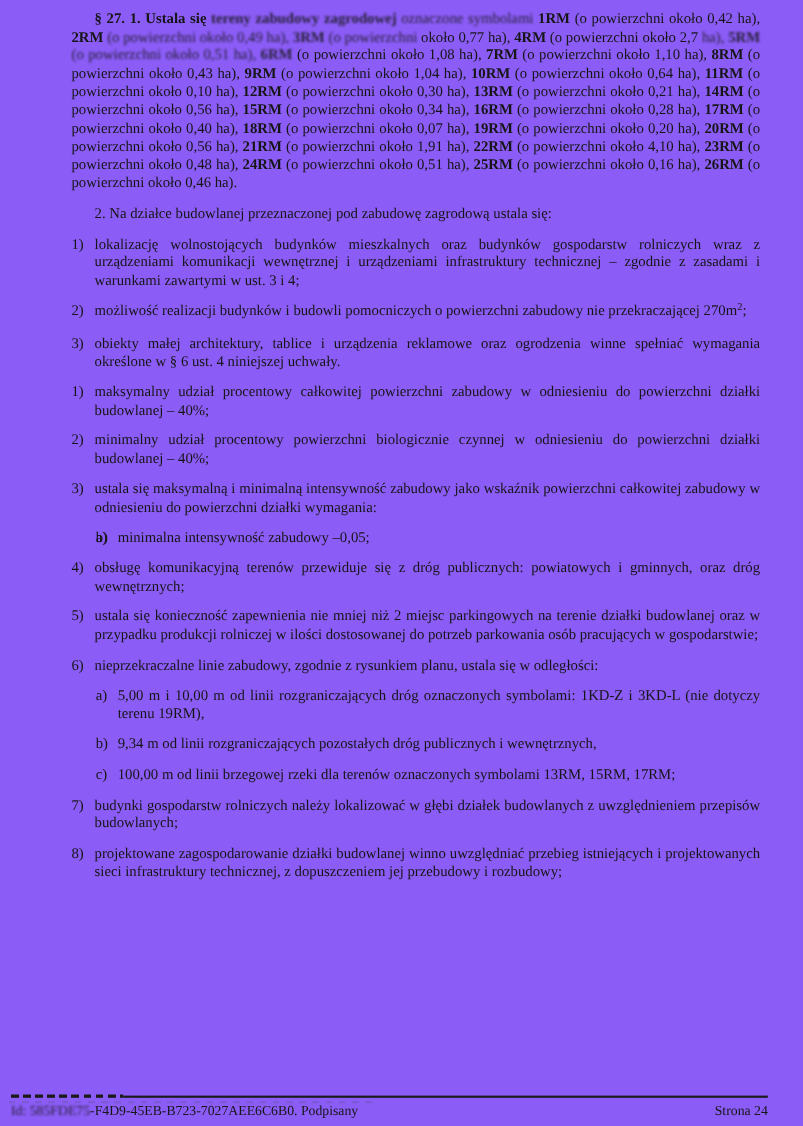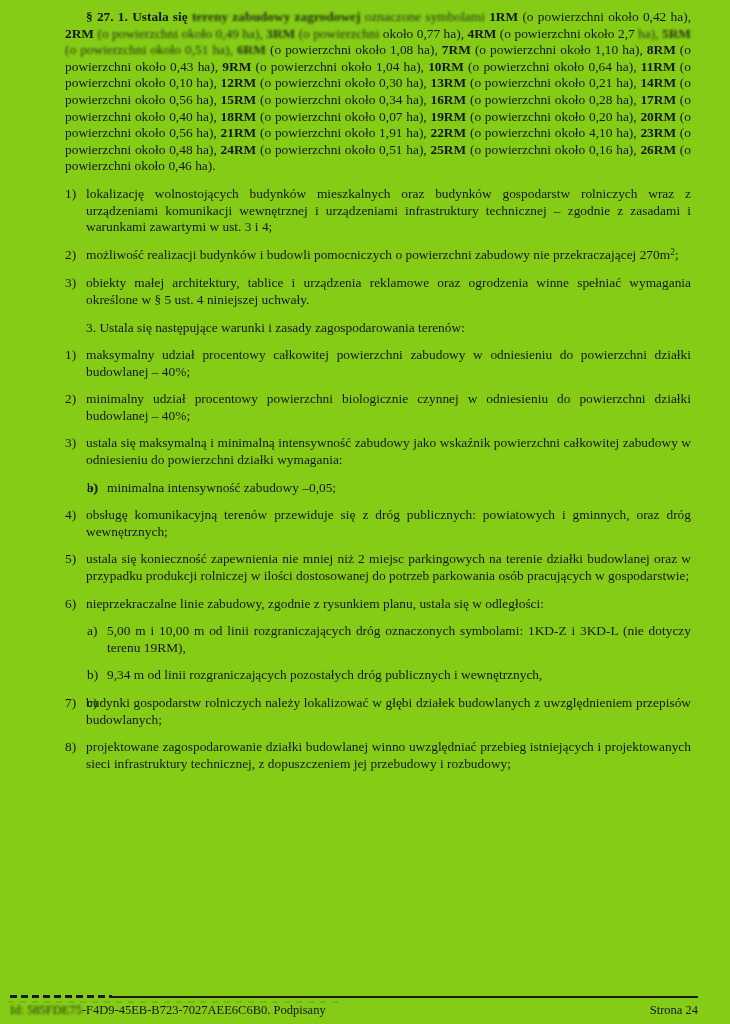--- a/index.html
+++ b/index.html
@@ -1,21 +1,21 @@
 <!DOCTYPE html>
 <html><head>
 <meta charset="utf-8">
 <style>
   html,body{margin:0;padding:0;}
   body{
     width:730px;height:1024px;background:#e9e9e9;
     font-family:"Liberation Serif","DejaVu Serif",serif;
   }
   .page{
-    position:relative;width:730px;height:1024px;background:#84cc16;
+    position:relative;width:730px;height:1024px;background:#8b5cf6;
     overflow:hidden;color:#161616;
   }
   .content{
     position:absolute;left:65px;top:9px;width:626px;
     font-size:13.4px;line-height:16.6px;text-align:justify;
   }
   .blk-p{ text-indent:21px;margin:0 0 11px 0; }
   .blk-li{ position:relative;padding-left:21px;margin:0 0 11px 0; }
   .blk-li2{ position:relative;padding-left:20px;margin:0 0 11px 22px; }
   .num{ position:absolute;left:0;top:0;white-space:pre; }
@@ -38,35 +38,35 @@
     display:flex;justify-content:space-between;align-items:flex-start;
     font-size:12.5px;line-height:16px;color:#161616;
   }
 </style>
 </head>
 <body>
 
 <div class="page">
   <div class="content" id="doc-body">
       <div class="blk-p"><span class="bold">§ 27. 1. </span><span class="bold">Ustala się </span><span class="bold smudge">tereny zabudowy zagrodowej </span><span class="smudge">oznaczone symbolami </span><span class="bold">1RM</span><span> (o powierzchni około 0,42 ha), </span><span class="bold">2RM</span><span> </span><span class="smudge">(o powierzchni około 0,49 ha), </span><span class="bold smudge">3RM</span><span class="smudge"> (o powierzchni</span><span> około 0,77 ha), </span><span class="bold">4RM</span><span> (o powierzchni około 2,7 </span><span class="smudge">ha), </span><span class="bold smudge">5RM</span><span class="smudge"> (o powierzchni około 0,51 ha), </span><span class="bold smudge">6RM</span><span> (o powierzchni około 1,08 ha), </span><span class="bold">7RM</span><span> (o powierzchni około 1,10 ha), </span><span class="bold">8RM</span><span> (o powierzchni około 0,43 ha), </span><span class="bold">9RM</span><span> (o powierzchni około 1,04 ha), </span><span class="bold">10RM</span><span> (o powierzchni około 0,64 ha), </span><span class="bold">11RM</span><span> (o powierzchni około 0,10 ha), </span><span class="bold">12RM</span><span> (o powierzchni około 0,30 ha), </span><span class="bold">13RM</span><span> (o powierzchni około 0,21 ha), </span><span class="bold">14RM</span><span> (o powierzchni około 0,56 ha), </span><span class="bold">15RM</span><span> (o powierzchni około 0,34 ha), </span><span class="bold">16RM</span><span> (o powierzchni około 0,28 ha), </span><span class="bold">17RM</span><span> (o powierzchni około 0,40 ha), </span><span class="bold">18RM</span><span> (o powierzchni około 0,07 ha), </span><span class="bold">19RM</span><span> (o powierzchni około 0,20 ha), </span><span class="bold">20RM</span><span> (o powierzchni około 0,56 ha), </span><span class="bold">21RM</span><span> (o powierzchni około 1,91 ha), </span><span class="bold">22RM</span><span> (o powierzchni około 4,10 ha), </span><span class="bold">23RM</span><span> (o powierzchni około 0,48 ha), </span><span class="bold">24RM</span><span> (o powierzchni około 0,51 ha), </span><span class="bold">25RM</span><span> (o powierzchni około 0,16 ha), </span><span class="bold">26RM</span><span> (o powierzchni około 0,46 ha).</span></div>
+      <div class="blk-p"><span>2. Na działce budowlanej przeznaczonej pod zabudowę zagrodową ustala się:</span></div>
       <div class="blk-li"><span class="num">1)</span><span>lokalizację wolnostojących budynków mieszkalnych oraz budynków gospodarstw rolniczych wraz z urządzeniami komunikacji wewnętrznej i urządzeniami infrastruktury technicznej – zgodnie z zasadami i warunkami zawartymi w ust. 3 i 4;</span></div>
       <div class="blk-li"><span class="num">2)</span><span>możliwość realizacji budynków i budowli pomocniczych o powierzchni zabudowy nie przekraczającej 270m</span><span class="sup">2</span><span>;</span></div>
-      <div class="blk-li"><span class="num">3)</span><span>obiekty małej architektury, tablice i urządzenia reklamowe oraz ogrodzenia winne spełniać wymagania określone w § 5 ust. 4 niniejszej uchwały.</span></div>
-      <div class="blk-p"><span>3. Ustala się następujące warunki i zasady zagospodarowania terenów:</span></div>
+      <div class="blk-li"><span class="num">3)</span><span>obiekty małej architektury, tablice i urządzenia reklamowe oraz ogrodzenia winne spełniać wymagania określone w § 6 ust. 4 niniejszej uchwały.</span></div>
       <div class="blk-li"><span class="num">1)</span><span>maksymalny udział procentowy całkowitej powierzchni zabudowy w odniesieniu do powierzchni działki budowlanej – 40%;</span></div>
       <div class="blk-li"><span class="num">2)</span><span>minimalny udział procentowy powierzchni biologicznie czynnej w odniesieniu do powierzchni działki budowlanej – 40%;</span></div>
       <div class="blk-li"><span class="num">3)</span><span>ustala się maksymalną i minimalną intensywność zabudowy jako wskaźnik powierzchni całkowitej zabudowy w odniesieniu do powierzchni działki wymagania:</span></div>
       <div class="blk-li2"><span class="num">a)</span></div>
       <div class="blk-li2"><span class="num">b)</span><span>minimalna intensywność zabudowy –0,05;</span></div>
       <div class="blk-li"><span class="num">4)</span><span>obsługę komunikacyjną terenów przewiduje się z dróg publicznych: powiatowych i gminnych, oraz dróg wewnętrznych;</span></div>
       <div class="blk-li"><span class="num">5)</span><span>ustala się konieczność zapewnienia nie mniej niż 2 miejsc parkingowych na terenie działki budowlanej oraz w przypadku produkcji rolniczej w ilości dostosowanej do potrzeb parkowania osób pracujących w gospodarstwie;</span></div>
       <div class="blk-li"><span class="num">6)</span><span>nieprzekraczalne linie zabudowy, zgodnie z rysunkiem planu, ustala się w odległości:</span></div>
       <div class="blk-li2"><span class="num">a)</span><span>5,00 m i 10,00 m od linii rozgraniczających dróg oznaczonych symbolami: 1KD-Z i 3KD-L (nie dotyczy terenu 19RM),</span></div>
       <div class="blk-li2"><span class="num">b)</span><span>9,34 m od linii rozgraniczających pozostałych dróg publicznych i wewnętrznych,</span></div>
-      <div class="blk-li2"><span class="num">c)</span></div>
+      <div class="blk-li2"><span class="num">c)</span><span>100,00 m od linii brzegowej rzeki dla terenów oznaczonych symbolami 13RM, 15RM, 17RM;</span></div>
       <div class="blk-li"><span class="num">7)</span><span>budynki gospodarstw rolniczych należy lokalizować w głębi działek budowlanych z uwzględnieniem przepisów budowlanych;</span></div>
       <div class="blk-li"><span class="num">8)</span><span>projektowane zagospodarowanie działki budowlanej winno uwzględniać przebieg istniejących i projektowanych sieci infrastruktury technicznej, z dopuszczeniem jej przebudowy i rozbudowy;</span></div>
     </div>
 
   <div class="footer-dashed"></div>
   <div class="footer-dashed-echo"></div>
   <div class="footer-rule"></div>
 
   <div class="footer-row">
     <span id="footer-id"><span class="smudge">Id: 585FDE75</span><span>-F4D9-45EB-B723-7027AEE6C6B0. Podpisany</span></span>

